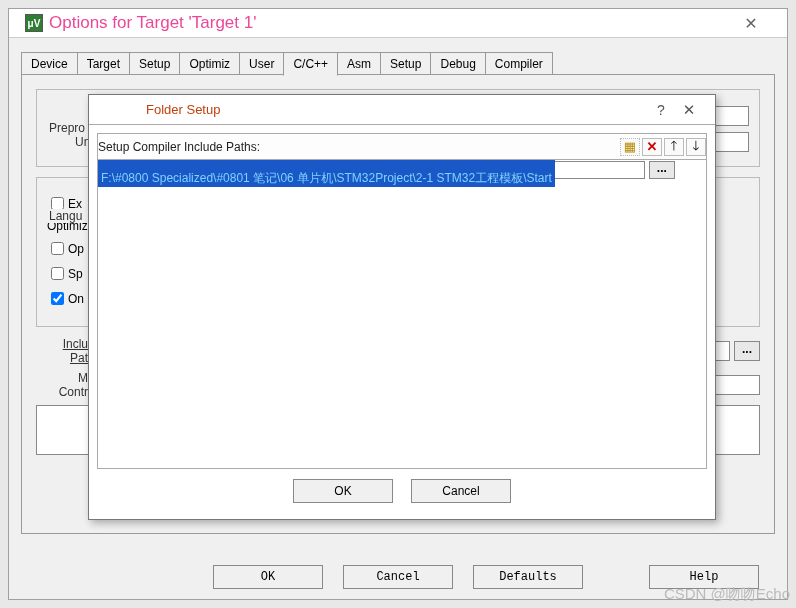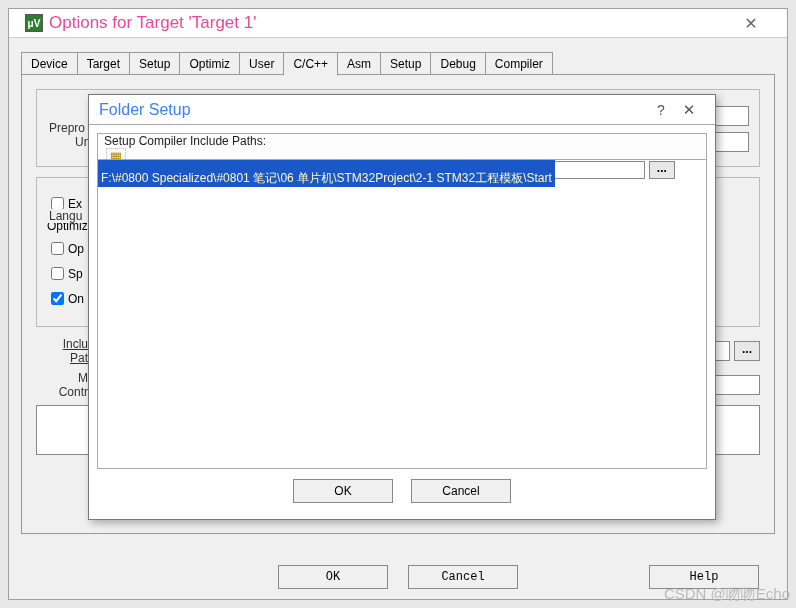--- a/index.html
+++ b/index.html
@@ -23,32 +23,32 @@
 .row .lbl { width: 60px; text-align:right; margin-right:8px; color:#333;}
 .txt { border:1px solid #888; background:#fff; height:20px; flex:1; }
 .chk { margin-right:4px; }
 .bottom-btns { position:absolute; bottom: 10px; left:0; right:0; display:flex; justify-content:center; gap:20px;}
 .btn { width:110px; height:24px; border:1px solid #888; background:#f0f0f0; font-family:"Courier New",monospace; }
 .btn.help{ position:absolute; right:28px;}
 .dots-btn { width:26px; height:20px; border:1px solid #888; background:#e8e8e8; margin-left:4px; text-align:center; font-weight:bold; line-height:14px;}
 
 .modal { position:absolute; left:88px; top:94px; width:628px; height:426px; background:#fff; border:1px solid #777; box-shadow: 3px 3px 8px rgba(0,0,0,.3); z-index:10;}
 .m-title { height:30px; border-bottom:1px solid #aaa; display:flex; align-items:center; padding:0 10px;}
-.m-title span.t { flex:1; font-size:16px; color:#3b82f6;}
+.m-title span.t { flex:1; font-size:13px; color:#c2410c;margin-left:47px;}
 .m-help { width:24px; text-align:center; font-size:14px; color:#555; padding:2px 6px;}
 .m-close { width:32px; text-align:center; font-size:15px; color:#555; padding:2px 6px;}
 .m-body { padding:8px 8px;}
-.m-toolbar { display:flex; align-items:flex-start; border:1px solid #aaa; border-bottom:none; height:26px; padding:0 6px; background:#fdfdfd;flex-direction:column;}
+.m-toolbar { display:flex; align-items:center; border:1px solid #aaa; border-bottom:none; height:26px; padding:0 0; background:#fdfdfd;}
 .m-toolbar .cap{ flex:1; color:#222;}
 .ticon { width:20px; height:18px; border:1px solid #bbb; margin-left:2px; display:flex; align-items:center; justify-content:center; font-size:13px; background:#fafafa;}
 .ticon.del{ color:#c00; font-weight:bold;}
 .ticon.new{ border-style:dotted; color:#b58b00;}
 .m-list { border:1px solid #aaa; height:310px; background:#fff; position:relative; overflow:hidden;}
 .path-row { display:flex; align-items:center; height:20px;}
-.path-sel { background:#1a57c7; color:#fef9c3; padding:16px 2px; height:18px; line-height:16px; white-space:nowrap; overflow:hidden; border:1px solid #1a57c7;}
+.path-sel { background:#1a57c7; color:#7dd3fc; padding:16px 2px; height:18px; line-height:16px; white-space:nowrap; overflow:hidden; border:1px solid #1a57c7;}
 .path-edit-extra{ background:#fff; border:1px solid #888; border-left:none; flex:1; height:18px; max-width:90px;}
 .m-list .dots-btn{ height:18px; line-height:12px; margin-right:2px;}
 .m-btns{ display:flex; justify-content:center; gap:18px; margin-top:10px;}
 .m-btn{ width:100px; height:24px; border:1px solid #888; background:#f0f0f0;}
 .watermark{ position:absolute; right:6px; bottom:4px; color:#bbb; font-size:15px; z-index:50;}
 </style>
 </head>
 <body>
 
 <div class="main-window">
@@ -121,20 +121,21 @@
         </div>
         <div class="row" style="align-items:flex-start;">
           <div class="txt" style="height:50px;"></div>
         </div>
       </div>
     </div>
 
     <div class="bottom-btns">
       <button class="btn">OK</button>
       <button class="btn">Cancel</button>
+      <button class="btn">Defaults</button>
       <button class="btn help">Help</button>
     </div>
   </div>
 </div>
 
 <div class="modal">
   <div class="m-title">
     <span class="t">Folder Setup</span>
     <span class="m-help">?</span>
     <span class="m-close">✕</span>

